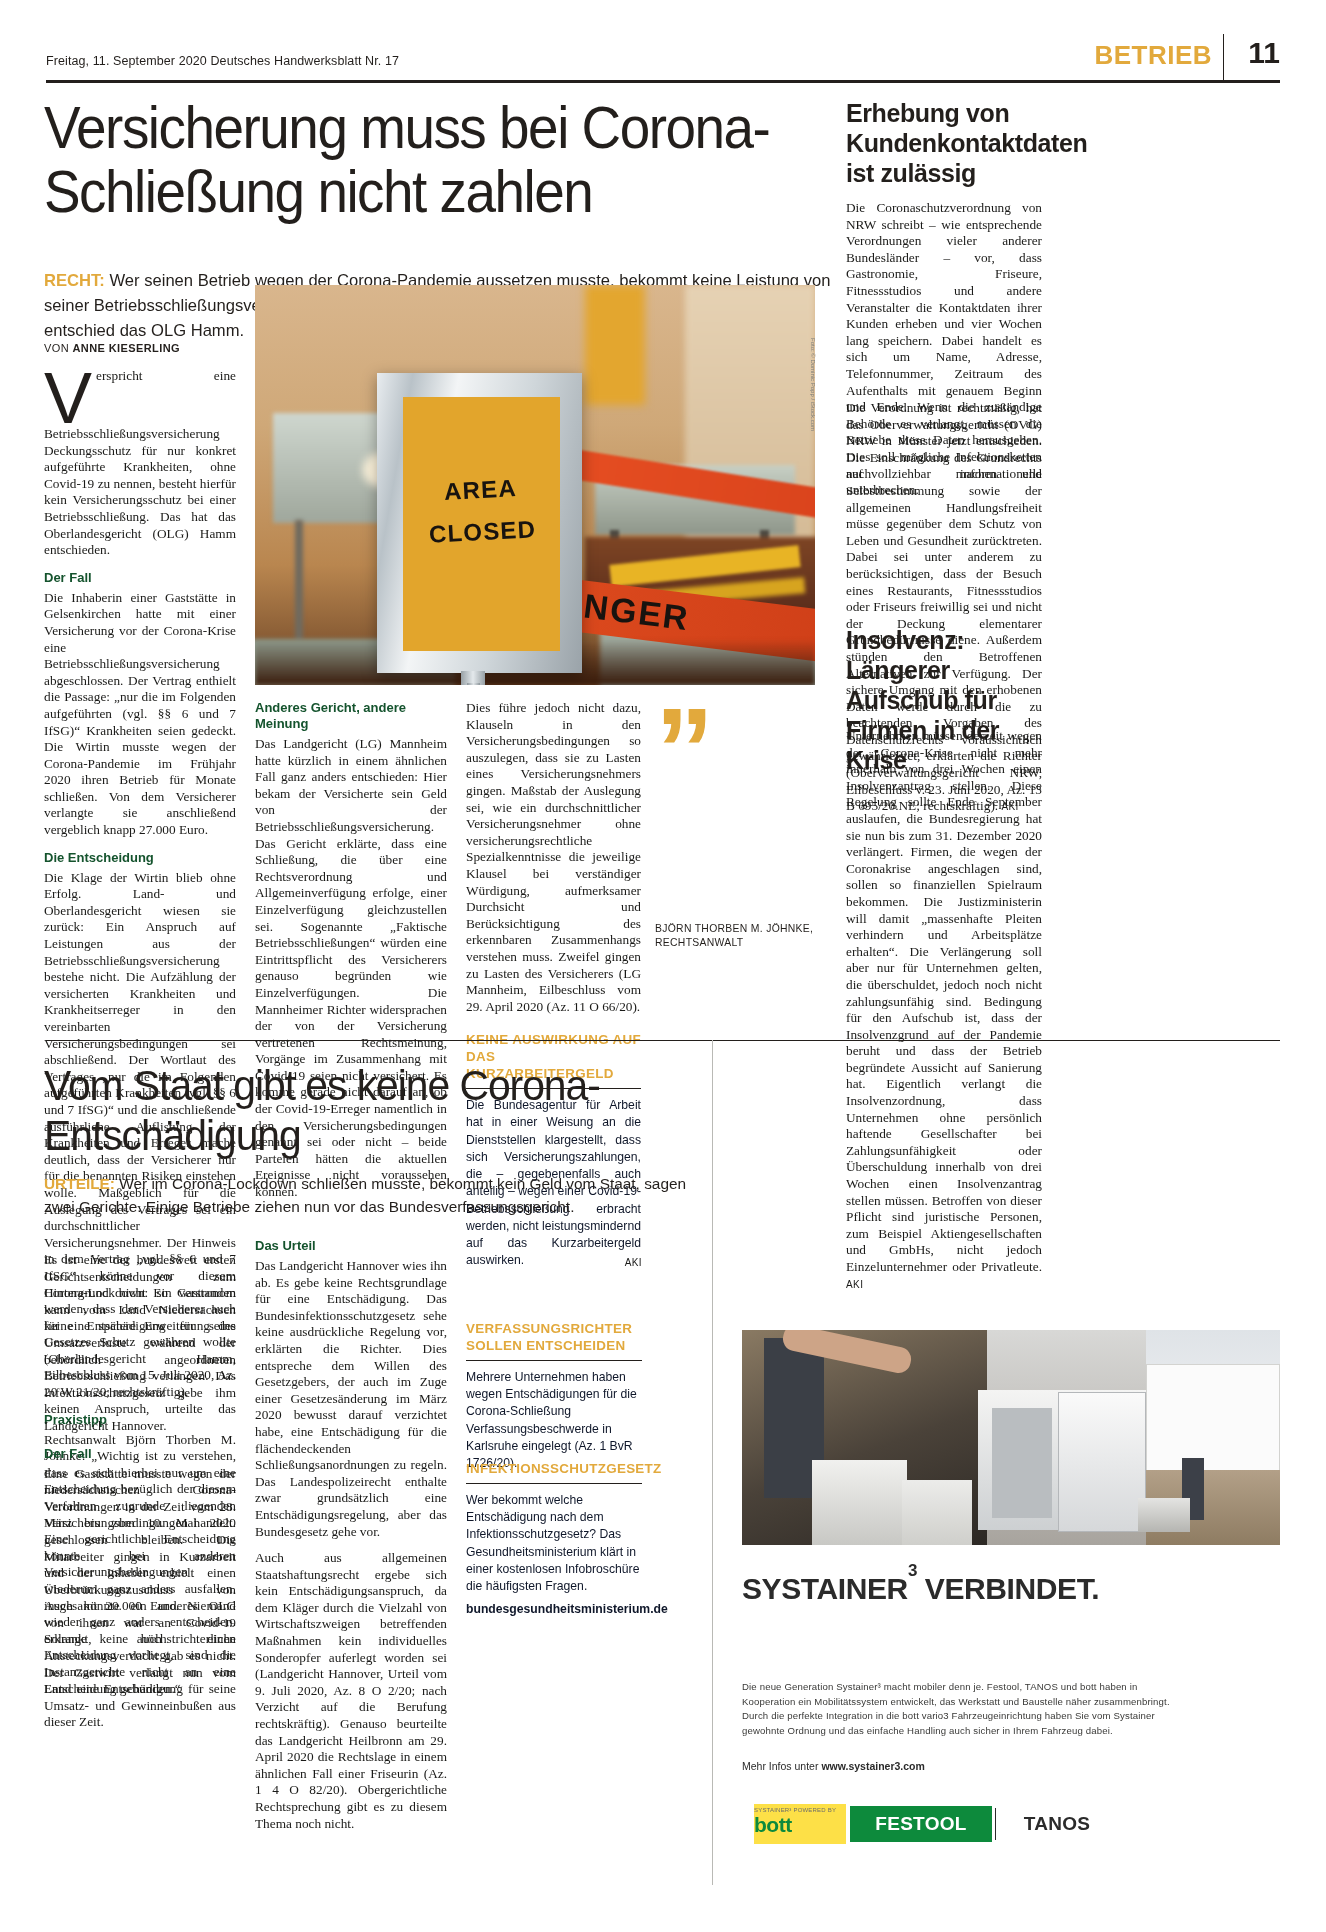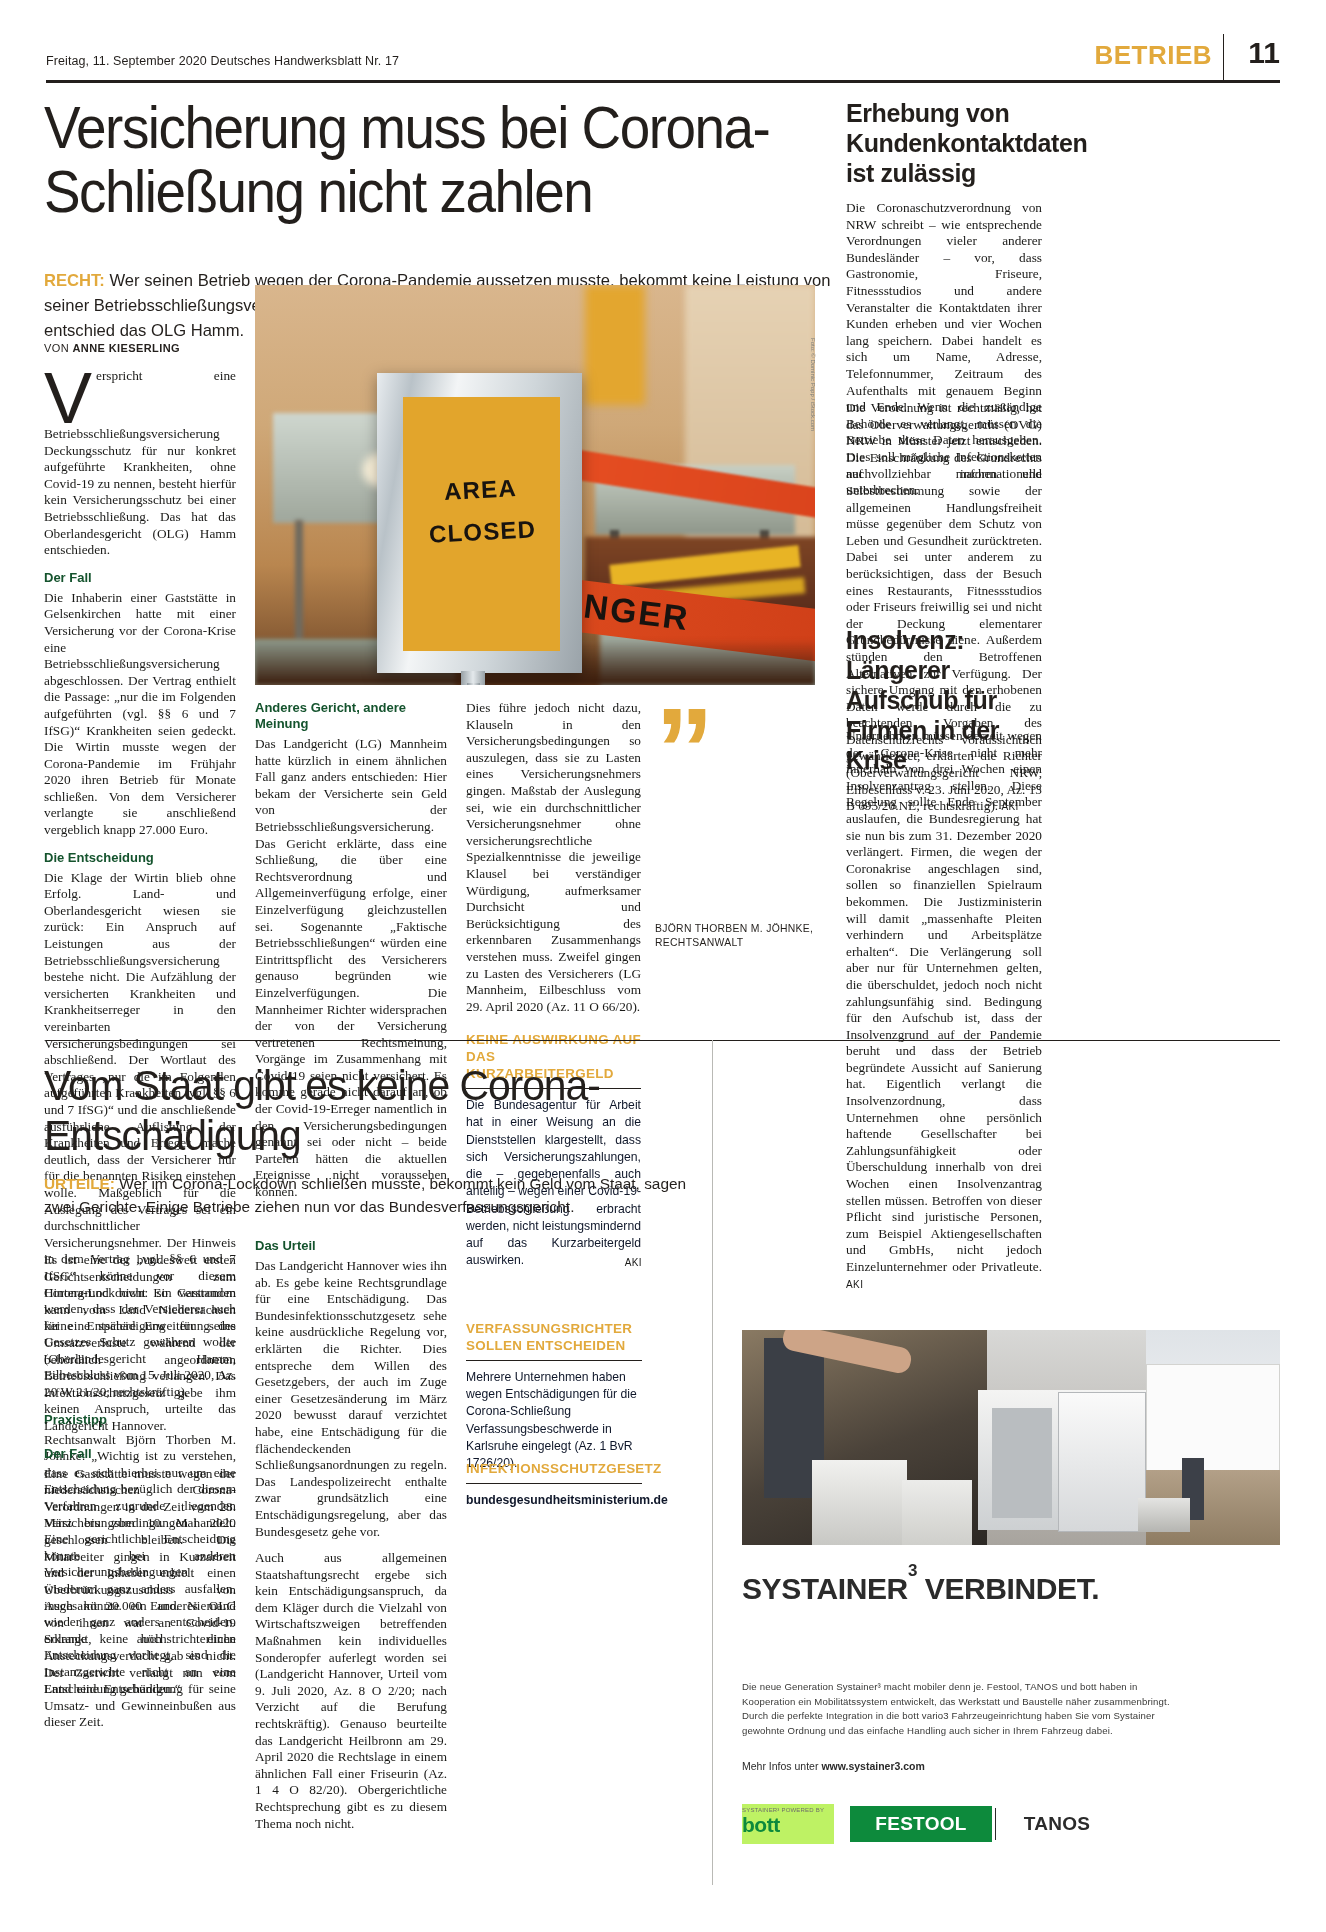--- a/index.html
+++ b/index.html
@@ -263,22 +263,22 @@
   .ad-more {
     position:absolute; left:742px; top:1760px;
     font-family:"Liberation Sans", sans-serif;
     font-size:10.5px; color:#2b2b2b;
   }
   .ad-more b { font-weight:bold; }
   .ad-logos {
     position:absolute; left:742px; top:1800px; width:540px; height:50px;
   }
   .logo-bott {
-    position:absolute; left:0; top:4px; width:92px; height:40px;
-    background:#bef264; border:0;
+    position:absolute; left:12px; top:4px; width:92px; height:40px;
+    background:#fde047; border:0;
     font-family:"Liberation Sans", sans-serif;
   }
   .logo-bott .pb {
     font-size:6px; color:#6d6d6a; letter-spacing:.2px; line-height:8px;
     padding-top:2px;
   }
   .logo-bott .bt {
     font-weight:bold; font-size:21px; color:#0d8a3c; letter-spacing:-.5px;
     line-height:22px;
   }
@@ -427,20 +427,21 @@
 
   <div style="position:absolute; left:466px; top:1320px; width:176px;">
     <div class="orangehead">VERFASSUNGSRICHTER SOLLEN ENTSCHEIDEN</div>
     <hr class="hrthin">
     <div class="sansbody">Mehrere Unternehmen haben wegen Entschädigungen für die Corona-Schließung Verfassungsbeschwerde in Karlsruhe eingelegt (Az. 1 BvR 1726/20).</div>
   </div>
 
   <div style="position:absolute; left:466px; top:1460px; width:176px;">
     <div class="orangehead">INFEKTIONSSCHUTZGESETZ</div>
     <hr class="hrthin">
+    <div class="sansbody">Wer bekommt welche Entschädigung nach dem Infektionsschutzgesetz? Das Gesundheitsministerium klärt in einer kostenlosen Infobroschüre die häufigsten Fragen.</div>
     <div class="sansbody" style="font-weight:bold; margin-top:6px;">bundesgesundheitsministerium.de</div>
   </div>
 
   <div class="rule-ad-v"></div>
 
   <div class="ad-photo">
     <div style="position:absolute; inset:0; background:linear-gradient(180deg,#d8d8d6,#a8a49e);"></div>
     <div style="position:absolute; left:0; top:0; width:245px; height:100%; background:linear-gradient(160deg,#8a7a63,#4a4239 55%,#2c2824);"></div>
     <div style="position:absolute; left:22px; top:8px; width:60px; height:160px; background:#3b3f46;"></div>
     <div style="position:absolute; left:40px; top:6px; width:130px; height:26px; background:#cda487; border-radius:12px; transform:rotate(12deg);"></div>

